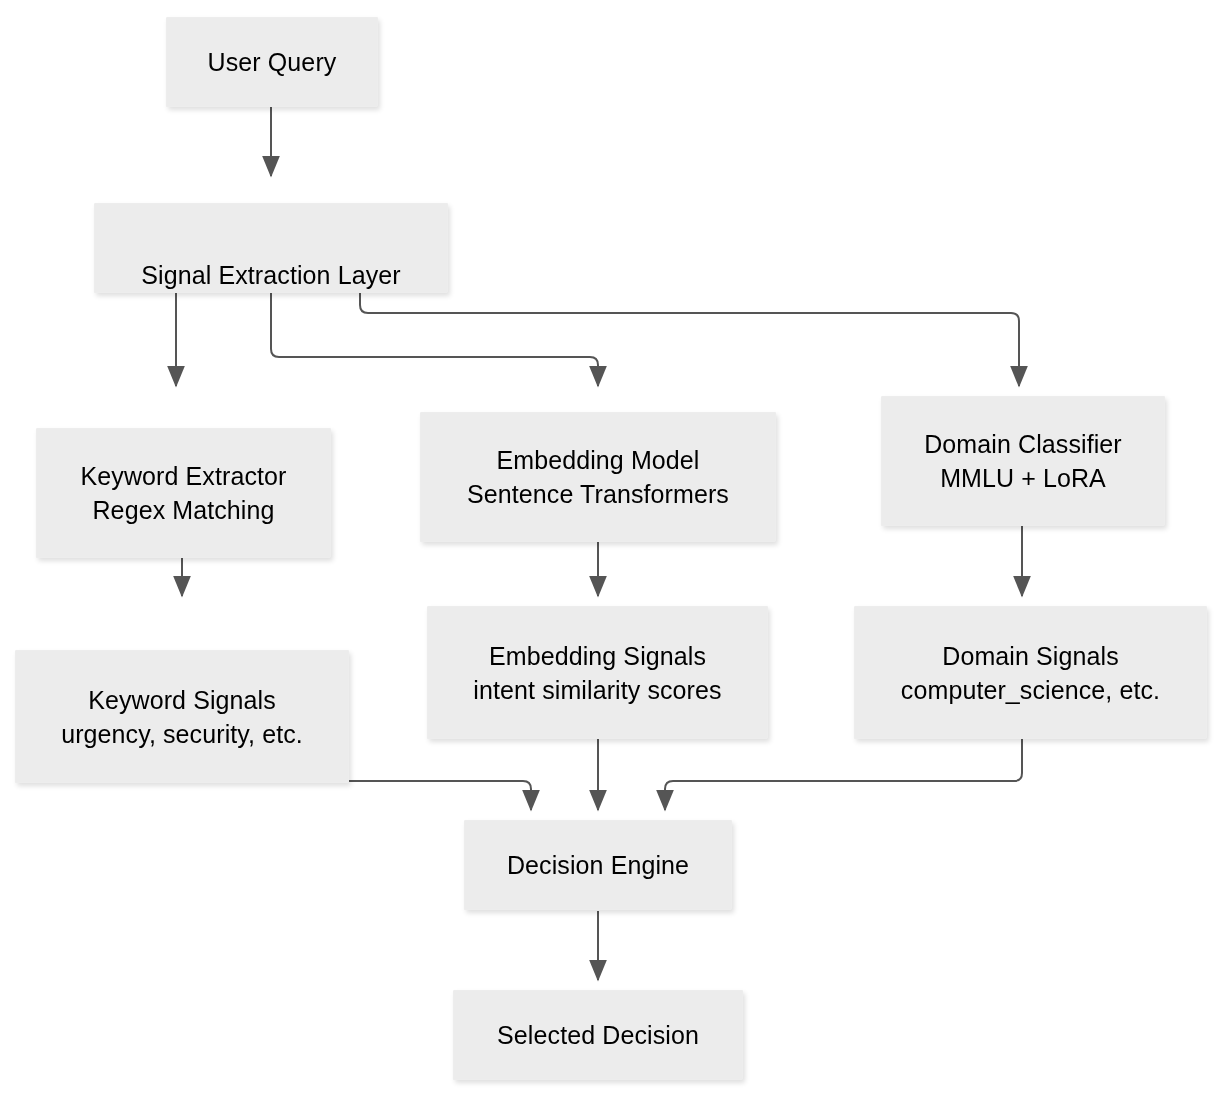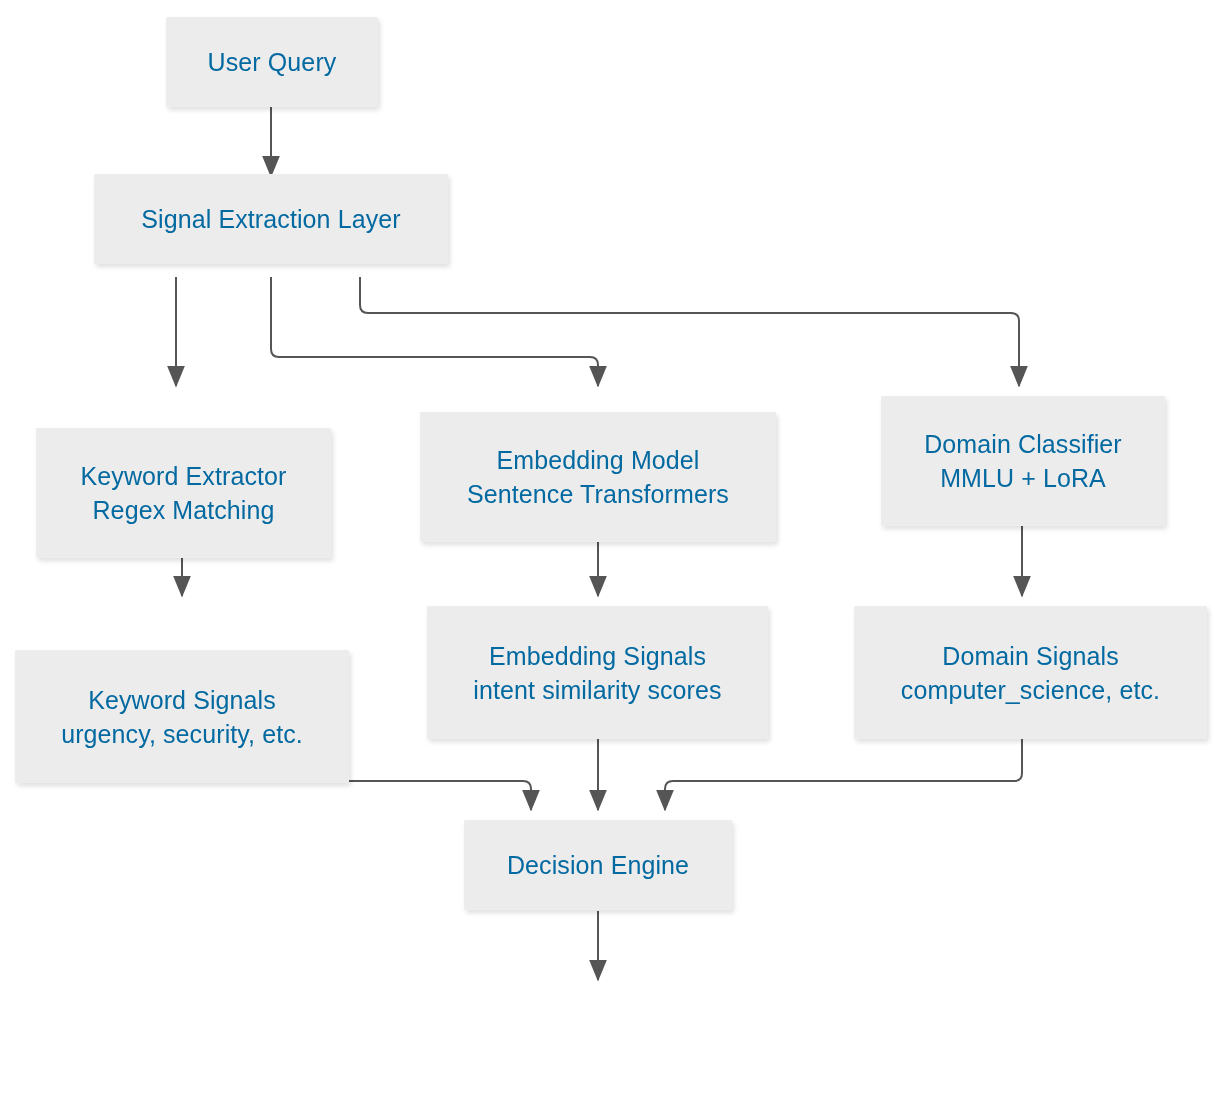--- a/index.html
+++ b/index.html
@@ -29,21 +29,21 @@
     box-sizing: border-box;
     background: #ececec;
     border: 1px solid #ededed;
     border-radius: 1px;
     box-shadow: 2px 3px 5px rgba(0,0,0,0.13);
     display: flex;
     flex-direction: column;
     align-items: center;
     justify-content: center;
     text-align: center;
-    color: #0369a1;
+    color: #000000;
     font-size: 25px;
     line-height: 1.36;
     letter-spacing: 0.1px;
     z-index: 2;
   }
   .node .line2 {
     display: block;
   }
 </style>
 </head>
@@ -78,21 +78,21 @@
 
     <path d="M1022,739 L1022,773 Q1022,781 1014,781 L673,781 Q665,781 665,789 L665,810" fill="none" stroke="#555555" stroke-width="2" marker-end="url(#arrowhead)"></path>
 
     <path d="M598,911 L598,980" fill="none" stroke="#555555" stroke-width="2" marker-end="url(#arrowhead)"></path>
   </svg>
 
   <div class="node" style="left:166px; top:17px; width:212px; height:90px;">
     <span>User Query</span>
   </div>
 
-  <div class="node" style="left:94px; top:174px; width:354px; height:90px;">
+  <div class="node" style="left:94px; top:203px; width:354px; height:90px;justify-content:flex-end;">
     <span>Signal Extraction Layer</span>
   </div>
 
   <div class="node" style="left:36px; top:396px; width:295px; height:130px;margin-top:32px;">
     <span>Keyword Extractor</span>
     <span class="line2">Regex Matching</span>
   </div>
 
   <div class="node" style="left:420px; top:412px; width:356px; height:130px;">
     <span>Embedding Model</span>
@@ -116,14 +116,17 @@
 
   <div class="node" style="left:846px; top:606px; width:353px; height:133px;margin-left:8px;">
     <span>Domain Signals</span>
     <span class="line2">computer_science, etc.</span>
   </div>
 
   <div class="node" style="left:464px; top:820px; width:268px; height:90px;text-align:center;">
     <span>Decision Engine</span>
   </div>
 
+  <div class="node" style="left:453px; top:990px; width:290px; height:90px;">
+    <span>Selected Decision</span>
+  </div>
 
 </div>
 
 </body></html>

